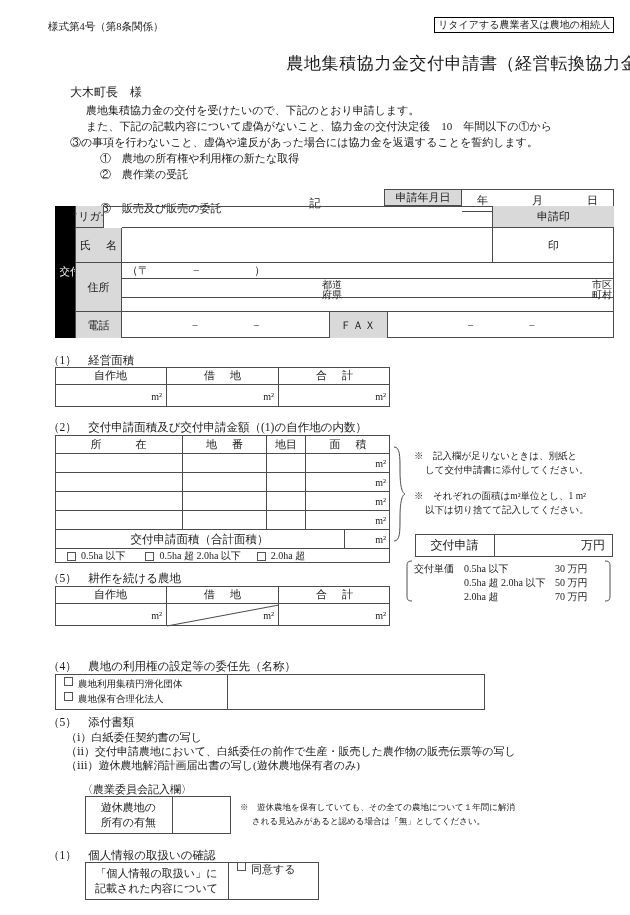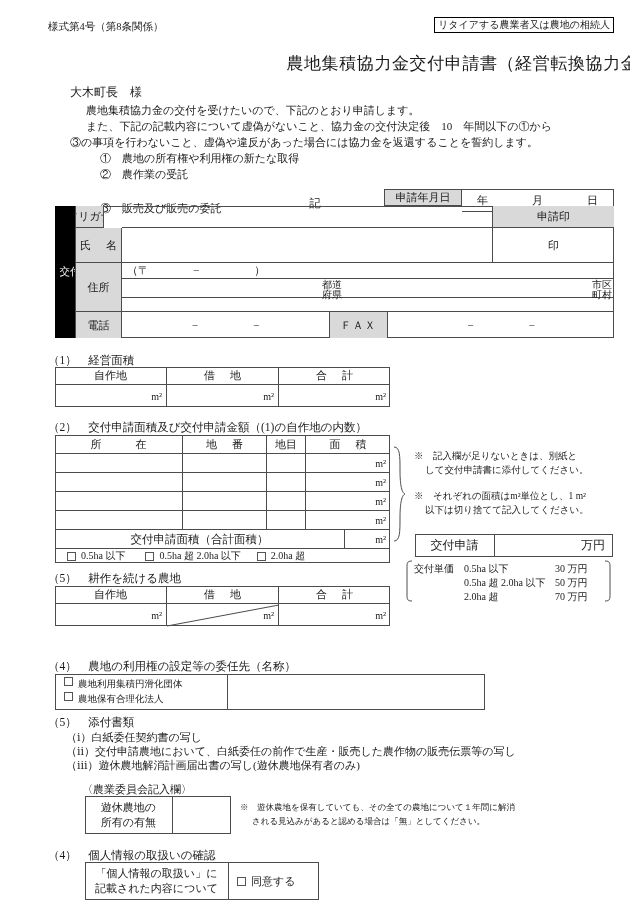--- a/index.html
+++ b/index.html
@@ -232,24 +232,24 @@
   <div class="abs t11" style="left:82px;top:782px;">〈農業委員会記入欄〉</div>
   <div class="box" style="left:85px;top:796px;width:146px;height:38px;"></div>
   <div class="abs" style="left:85px;top:796px;width:88px;height:38px;box-sizing:border-box;border-right:1px solid #4c4c4c;display:flex;flex-direction:column;align-items:center;justify-content:center;font-size:11px;line-height:15px;">
     <span>遊休農地の</span>
     <span>所有の有無</span>
   </div>
   <div class="cell" style="left:173px;top:796px;width:58px;height:38px;"></div>
   <div class="abs t85" style="left:240px;top:800px;line-height:14px;">※　遊休農地を保有していても、その全ての農地について１年間に解消</div>
   <div class="abs t85" style="left:252px;top:814px;line-height:14px;">される見込みがあると認める場合は「無」としてください。</div>
 
-  <div class="abs sec" style="left:48px;top:848px;">（4）　個人情報の取扱いの確認</div>
+  <div class="abs sec" style="left:48px;top:848px;">（1）　個人情報の取扱いの確認</div>
   <div class="box" style="left:85px;top:862px;width:234px;height:38px;"></div>
   <div class="abs" style="left:85px;top:862px;width:144px;height:38px;box-sizing:border-box;border-right:1px solid #4c4c4c;display:flex;flex-direction:column;align-items:center;justify-content:center;font-size:11px;line-height:15px;">
     <span>「個人情報の取扱い」に</span>
     <span>記載された内容について</span>
   </div>
-  <div class="abs" style="left:229px;top:862px;width:90px;height:38px;display:flex;align-items:center;padding-left:8px;box-sizing:border-box;font-size:11px;">
+  <div class="abs" style="left:229px;top:862px;width:90px;height:38px;display:flex;align-items:flex-start;padding-left:8px;box-sizing:border-box;font-size:11px;">
     <span class="cb"></span>
       <span>同意する</span>
   </div>
 
 </div>
 
 </body></html>

